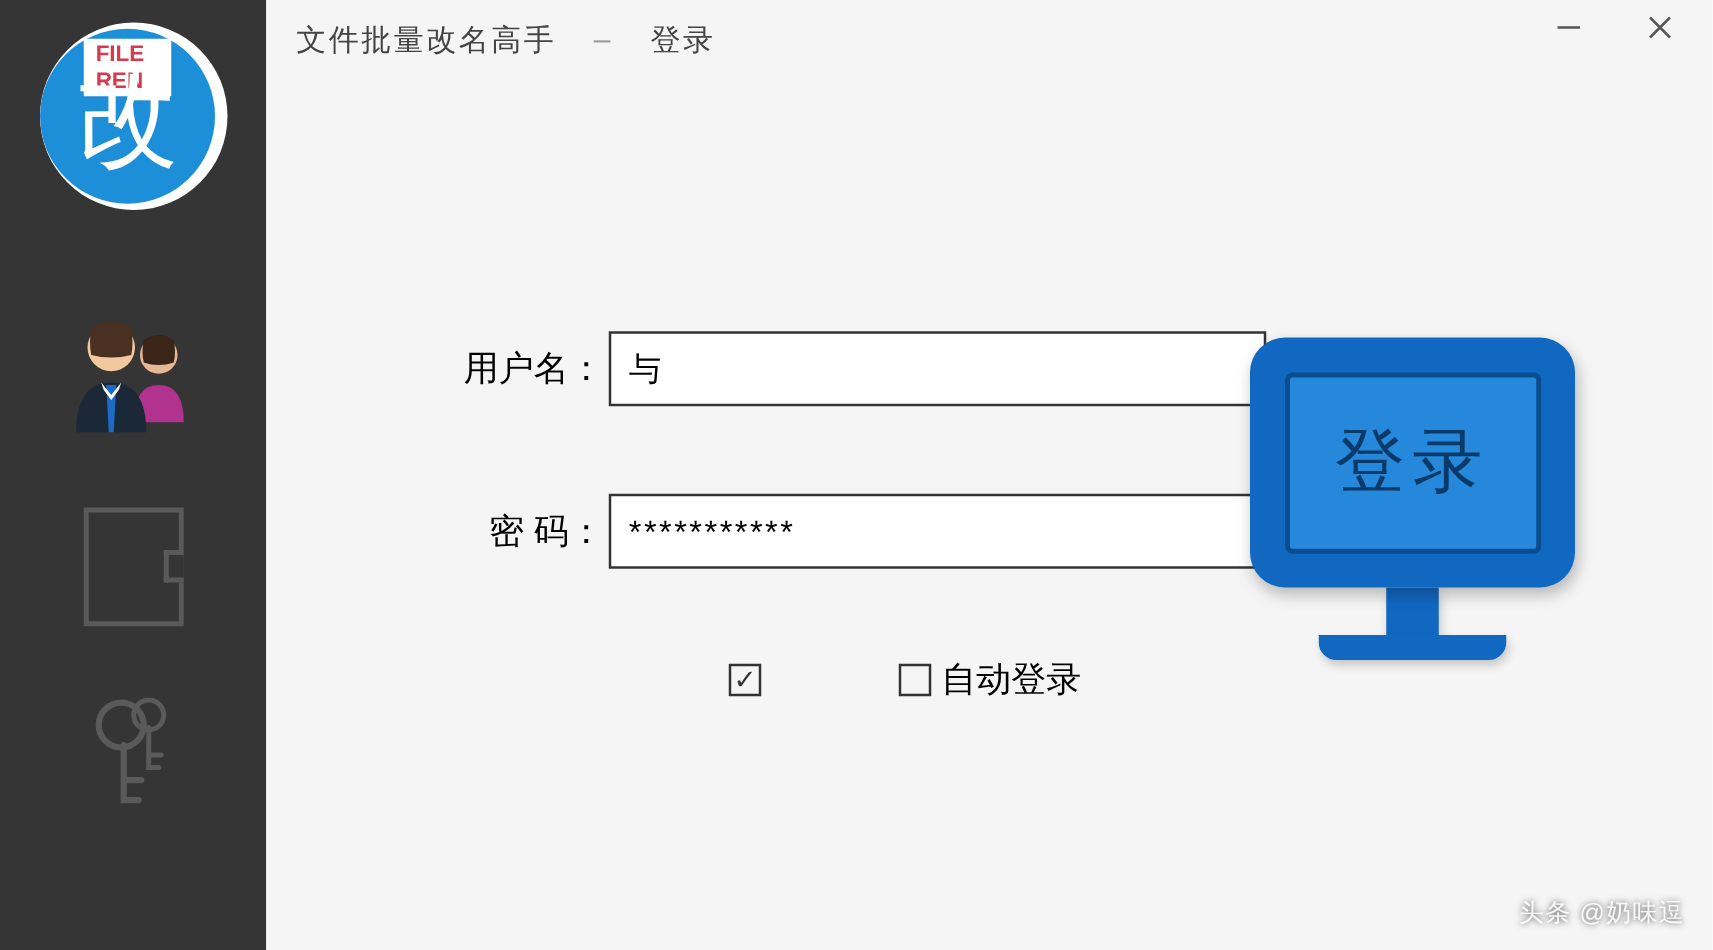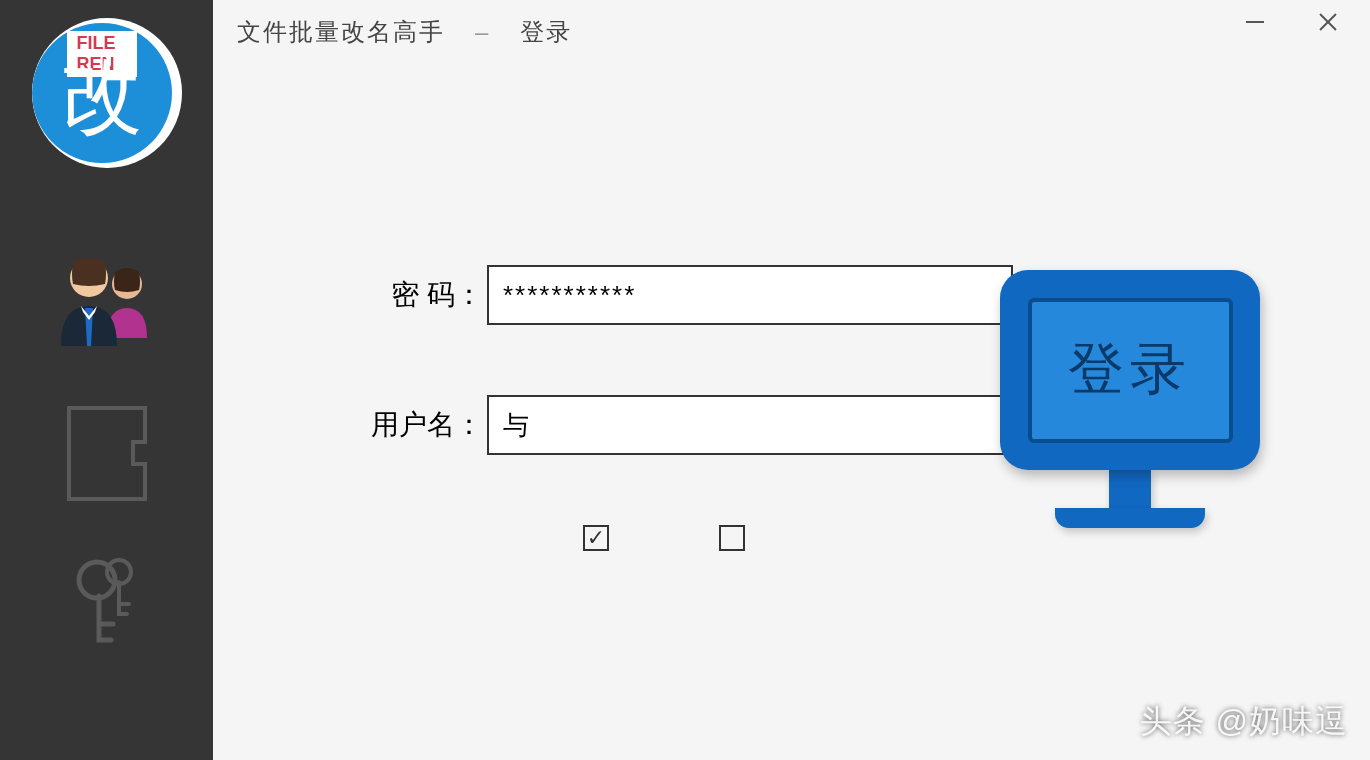--- a/index.html
+++ b/index.html
@@ -254,21 +254,21 @@
       height: 20px;
       background: #1168c1;
       border-radius: 0 0 14px 14px;
       margin: 0 auto;
       box-shadow: 2px 4px 8px rgba(0,0,0,0.2);
     }
     .watermark {
       position: absolute;
       bottom: 16px;
       right: 22px;
-      font-size: 32px;
+      font-size: 20px;
       color: rgba(255,255,255,0.9);
       text-shadow: 0 0 5px rgba(0,0,0,0.7);
       letter-spacing: 1px;
     }
   </style>
 </head>
 <body>
 
 <div class="app-container">
 
@@ -326,33 +326,34 @@
       <div class="window-control">
         <svg width="24" height="24" viewBox="0 0 24 24">
             <line x1="4" y1="4" x2="20" y2="20" stroke="#555" stroke-width="2"></line>
             <line x1="20" y1="4" x2="4" y2="20" stroke="#555" stroke-width="2"></line>
           </svg>
       </div>
     </div>
 
     <div class="login-form">
       <div class="form-row">
+        <div class="form-label">用户名：</div>
+        <input class="form-input" type="text" value="与" style="">
+      </div>
+      <div class="form-row">
         <div class="form-label">密  码：</div>
         <input class="form-input" type="text" value="***********" style="">
-      </div>
-      <div class="form-row">
-        <div class="form-label">用户名：</div>
-        <input class="form-input" type="text" value="与" style="">
       </div>
       <div class="checkbox-row">
         <div class="checkbox-item">
           <div class="checkbox-box">✓</div>
         </div>
         <div class="checkbox-item">
           <div class="checkbox-box"></div>
+          <span>自动登录</span>
         </div>
       </div>
     </div>
 
     <div class="login-button">
       <div class="monitor-frame">
         <div class="monitor-screen">登录</div>
       </div>
       <div class="monitor-stand"></div>
       <div class="monitor-base"></div>

